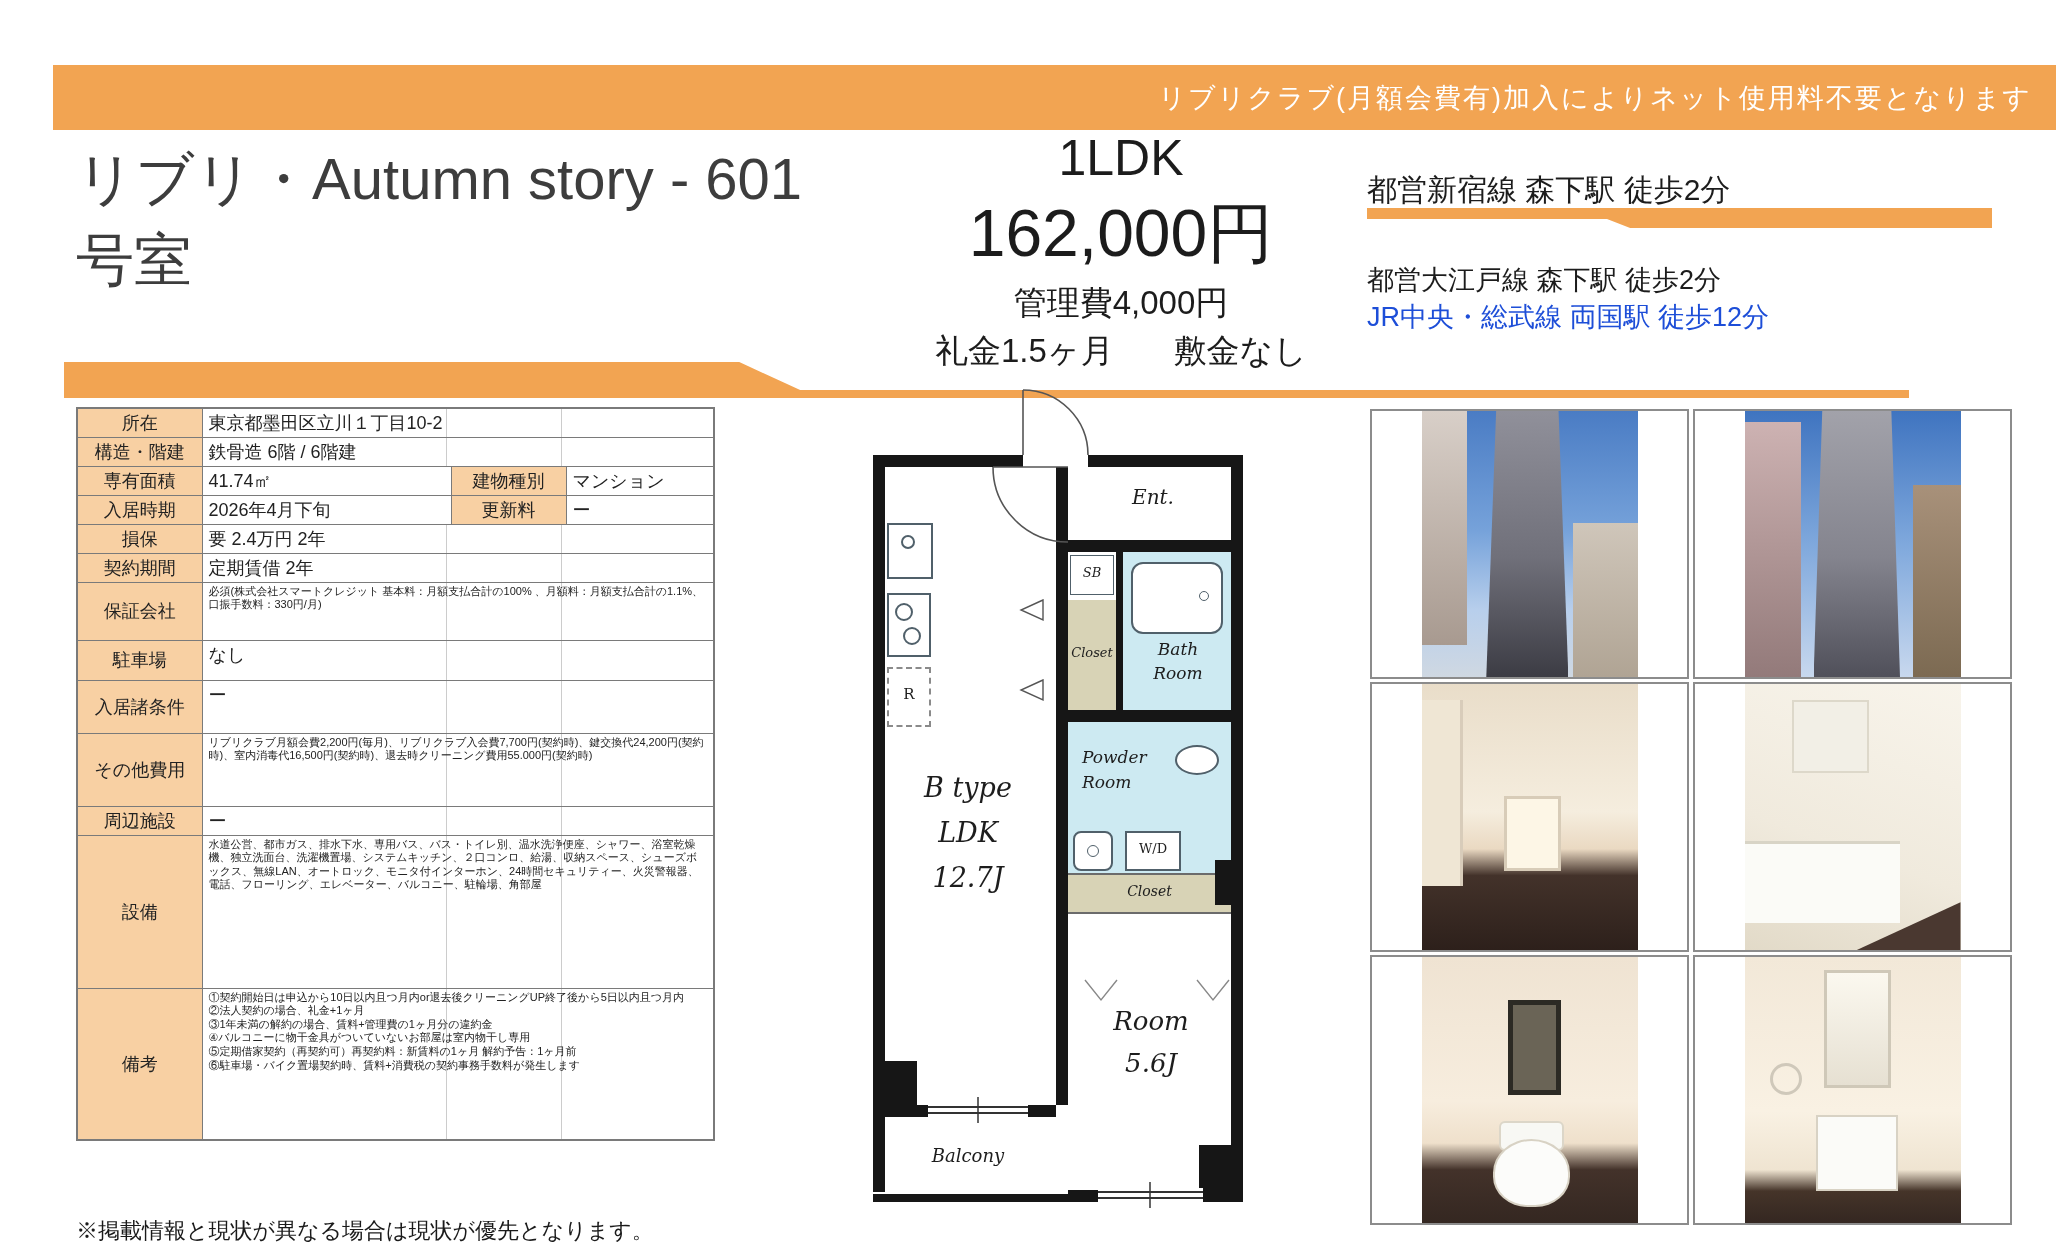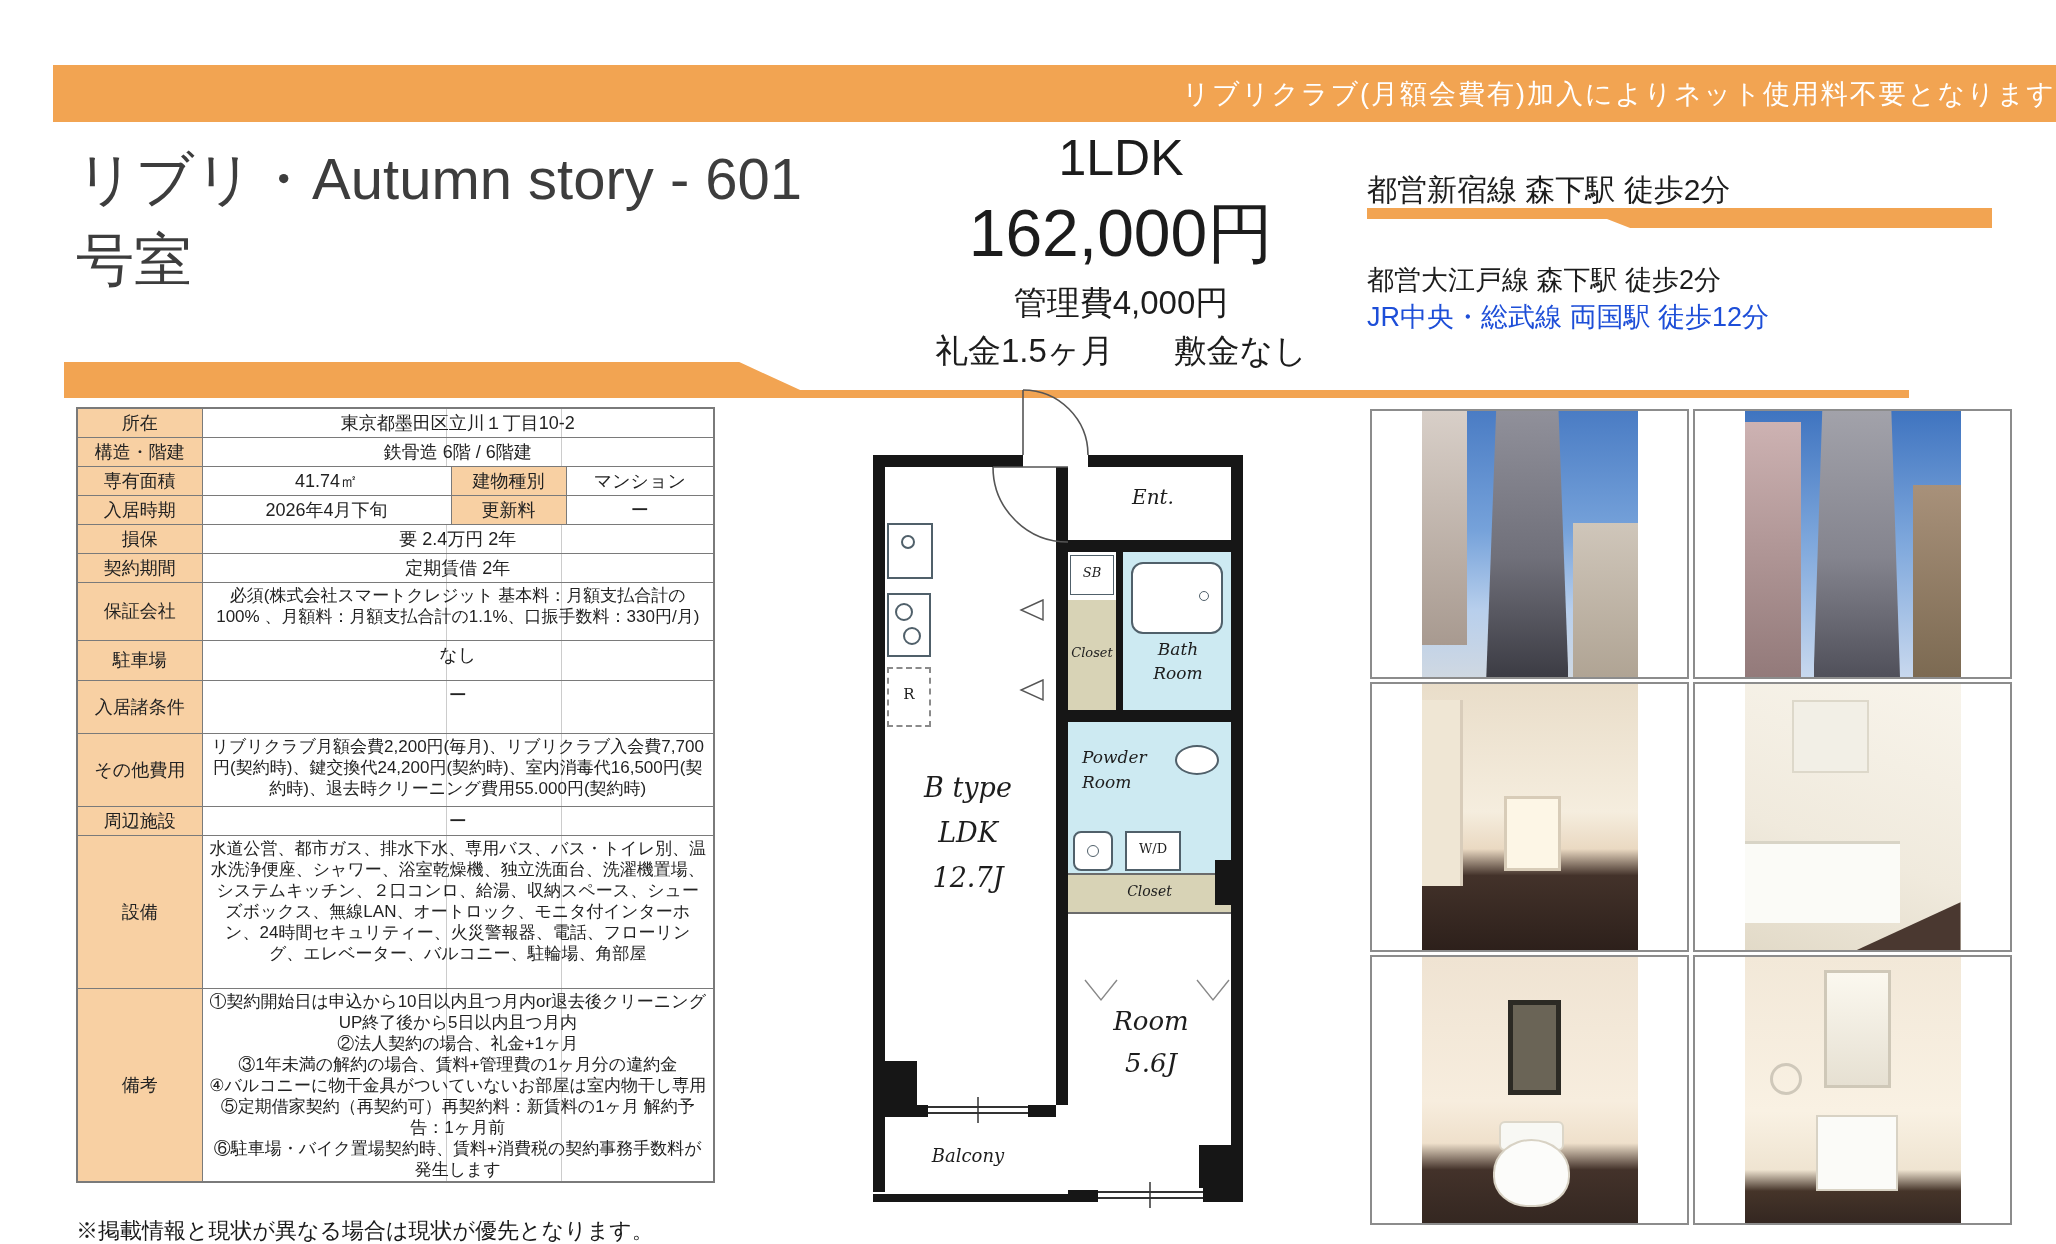--- a/index.html
+++ b/index.html
@@ -1,22 +1,22 @@
 <!DOCTYPE html>
 <html><head>
 <meta charset="utf-8">
 <style>
   html,body{margin:0;padding:0;background:#fff;}
   .page{position:relative;width:2056px;height:1244px;background:#ffffff;
         font-family:"Liberation Sans",sans-serif;color:#222;overflow:hidden;}
 
   
-  .top-banner{position:absolute;left:53px;top:65px;right:0;height:57px;background:#F2A452;
+  .top-banner{position:absolute;left:53px;top:65px;right:0;height:65px;background:#F2A452;
     color:#fff;font-size:27px;letter-spacing:2px;display:flex;align-items:center;
-    justify-content:flex-end;padding-right:0;box-sizing:border-box;}
+    justify-content:flex-end;padding-right:24px;box-sizing:border-box;}
 
   
   .title{position:absolute;left:76px;top:138px;font-size:58px;line-height:81px;color:#3d3d3d;}
 
   
   .summary{position:absolute;left:935px;top:130px;width:372px;text-align:center;color:#1c1c1c;}
   .summary .layout{font-size:50px;line-height:56px;}
   .summary .rent{font-size:66px;line-height:74px;margin-top:10px;}
   .summary .mgmt{font-size:33px;line-height:38px;margin-top:14px;}
   .summary .fees{display:flex;justify-content:space-between;font-size:33px;line-height:38px;margin-top:10px;}
@@ -30,23 +30,23 @@
 
   
   .divider{position:absolute;left:64px;top:362px;width:1845px;height:36px;background:#F2A452;
     clip-path:polygon(0 0,36.6% 0,39.9% 78%,100% 78%,100% 100%,0 100%);}
 
   
   .spec{position:absolute;left:76px;top:407px;width:637px;border-collapse:collapse;
     table-layout:fixed;border:2px solid #7a7a7a;font-size:18px;}
   .spec td{border:1px solid #7a7a7a;padding:1px 6px;color:#222;overflow:hidden;}
   .spec .lbl{background:#F8D0A3;text-align:center;vertical-align:middle;}
-  .spec .val{text-align:center;vertical-align:middle;}
+  .spec .val{text-align:left;vertical-align:middle;}
   .spec .top{vertical-align:top;padding-top:2px;}
-  .spec .small{font-size:17px;line-height:1.24;}
+  .spec .small{font-size:11px;line-height:1.24;}
   .spec .pre{white-space:pre-line;}
   .spec .ghost{background:
      linear-gradient(#cccccc,#cccccc) 243px 0/1px 100% no-repeat,
      linear-gradient(#cccccc,#cccccc) 358px 0/1px 100% no-repeat;}
   .r29{height:29px}.r58{height:58px}.r40{height:40px}.r53{height:53px}
   .r73{height:73px}.r153{height:153px}.r152{height:152px}
 
   .footnote{position:absolute;left:76px;top:1216px;font-size:22px;color:#1a1a1a;}
 
   

